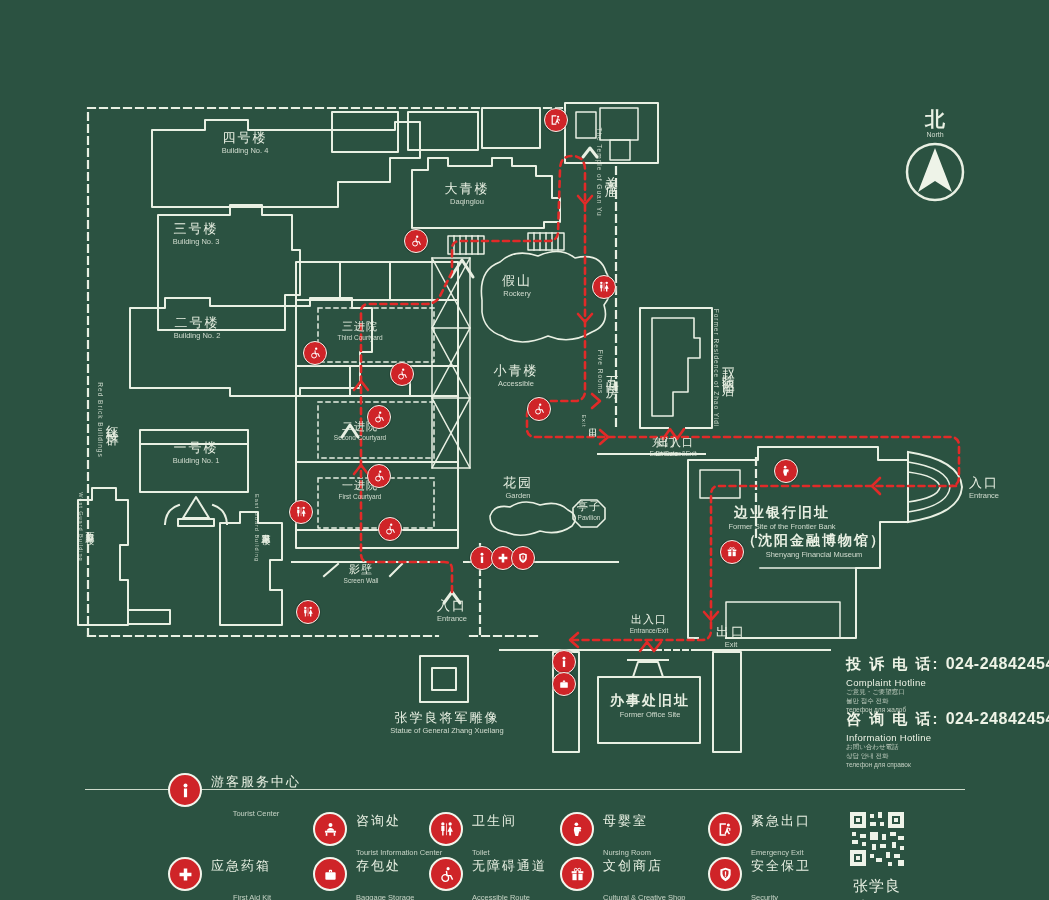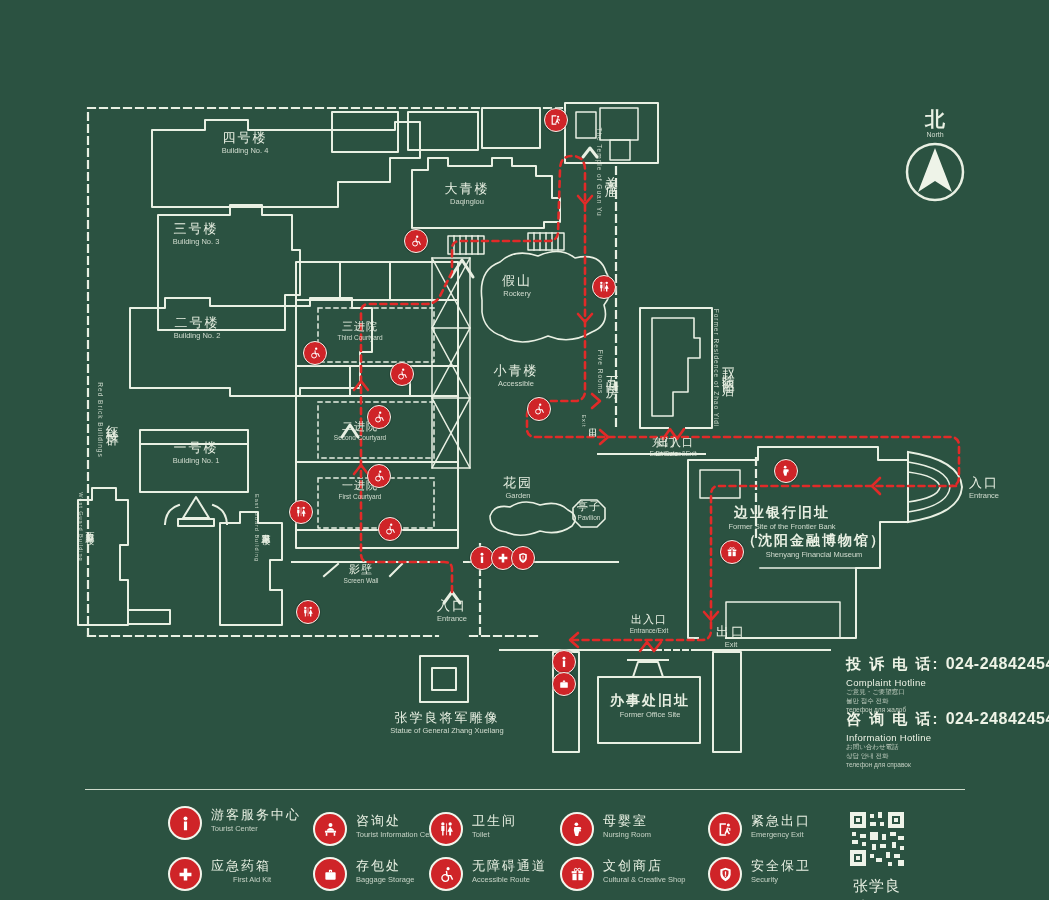--- a/index.html
+++ b/index.html
@@ -39,21 +39,21 @@
   .hot .num{letter-spacing:.5px;font-size:16px;}
   .hot .en{font-size:9.5px;margin-top:3px;letter-spacing:.3px;}
   .hot .sub{font-size:6.5px;opacity:.75;line-height:1.35;}
   
   .legend-line{position:absolute;left:85px;top:789px;width:880px;height:1px;background:rgba(235,242,228,.85);}
   .li{position:absolute;display:flex;align-items:flex-start;gap:9px;}
   .li .ic{width:30px;height:30px;border-radius:50%;background:var(--red);border:2px solid #f2f5ec;
           display:flex;align-items:center;justify-content:center;flex:0 0 auto;}
   .li .ic svg{width:19px;height:19px;}
   .li .tx .cn{font-size:13px;letter-spacing:2px;}
-  .li .tx .en{font-size:7.5px;opacity:.8;margin-top:0;}
+  .li .tx .en{font-size:7.5px;opacity:.8;margin-top:18px;}
   .qr{position:absolute;left:848px;top:810px;width:58px;text-align:center;}
   .qr .cap{font-size:15px;line-height:1.4;margin-top:3px;letter-spacing:1px;}
   svg.map{position:absolute;left:0;top:0;}
 </style>
 </head>
 <body>
 
 <div id="stage">
 
   <div class="hdr">
@@ -455,21 +455,21 @@
     <div class="row1"><span>咨 询 电 话:</span>
       <span class="num">024-24842454</span></div>
     <div class="en">Information Hotline</div>
     <div class="sub">お問い合わせ電話</div>
     <div class="sub">상담 안내 전화</div>
     <div class="sub">телефон для справок</div>
   </div>
 
   <div class="legend-line"></div>
   <div id="legend">
-      <div class="li" style="left: 168px; top: 806px;">
+      <div class="li" style="left: 168px; top: 773px; text-align: center;">
         <div class="ic">
           <svg viewBox="0 0 24 24">
             <circle cx="12" cy="5.6" r="2.5" fill="#fff"></circle>
             <rect x="10" y="9.5" width="4" height="11" fill="#fff"></rect>
           </svg>
         </div>
         <div class="tx">
           <div class="cn">游客服务中心</div>
           <div class="en">Tourist Center</div>
         </div>

